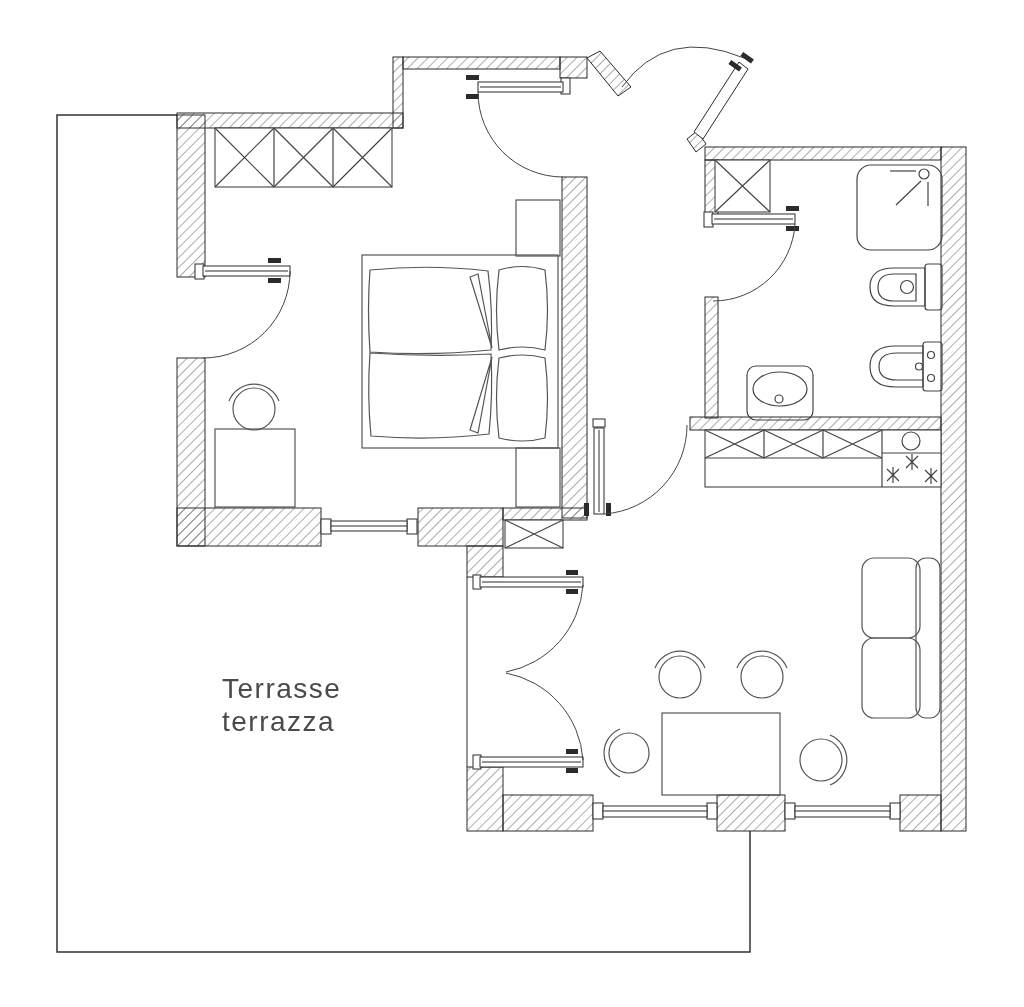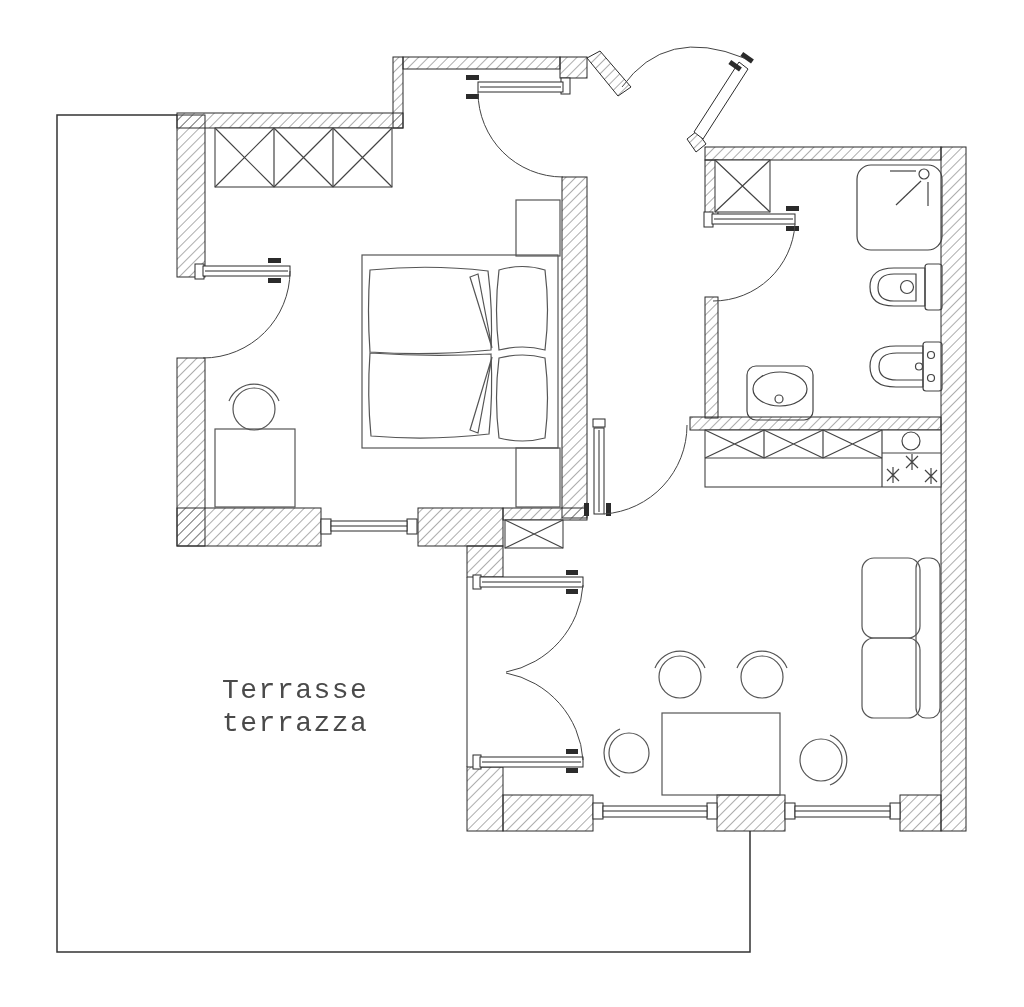--- a/index.html
+++ b/index.html
@@ -1,21 +1,21 @@
 <!DOCTYPE html>
 <html style="--background: #ffffff; --wall-line: #2b2b2b; --hatch: #4a4a4a; --furniture-line: #555555; --sanitary-line: #444444; --label-text: #4a4a4a;"><head>
 <meta charset="utf-8">
 <style>
   :root{
     --wall-line:#2b2b2b; --hatch:#4a4a4a; --furniture-line:#555555;
     --sanitary-line:#444444; --label-text:#4a4a4a; --background:#ffffff;
   }
   html,body{margin:0;padding:0;background:var(--background);}
   .stage{width:1024px;height:1007px;background:var(--background);position:relative;
-         font-family:Liberation Mono, monospace;}
+         font-family:Liberation Sans, sans-serif;}
   svg{display:block;}
   .wall{fill:url(#hatch);stroke:var(--wall-line);stroke-width:1;}
   .thin{stroke:var(--wall-line);stroke-width:1;fill:none;}
   .outline{stroke:#333;stroke-width:1.5;fill:none;}
   .leaf{fill:#fff;stroke:var(--wall-line);stroke-width:1;}
   .arc{fill:none;stroke:var(--sanitary-line);stroke-width:1;}
   .furn{fill:none;stroke:var(--furniture-line);stroke-width:1.2;}
   .san{fill:none;stroke:var(--sanitary-line);stroke-width:1.2;}
   .cab{fill:#fff;stroke:var(--sanitary-line);stroke-width:1.1;}
   .handle{fill:var(--wall-line);}

